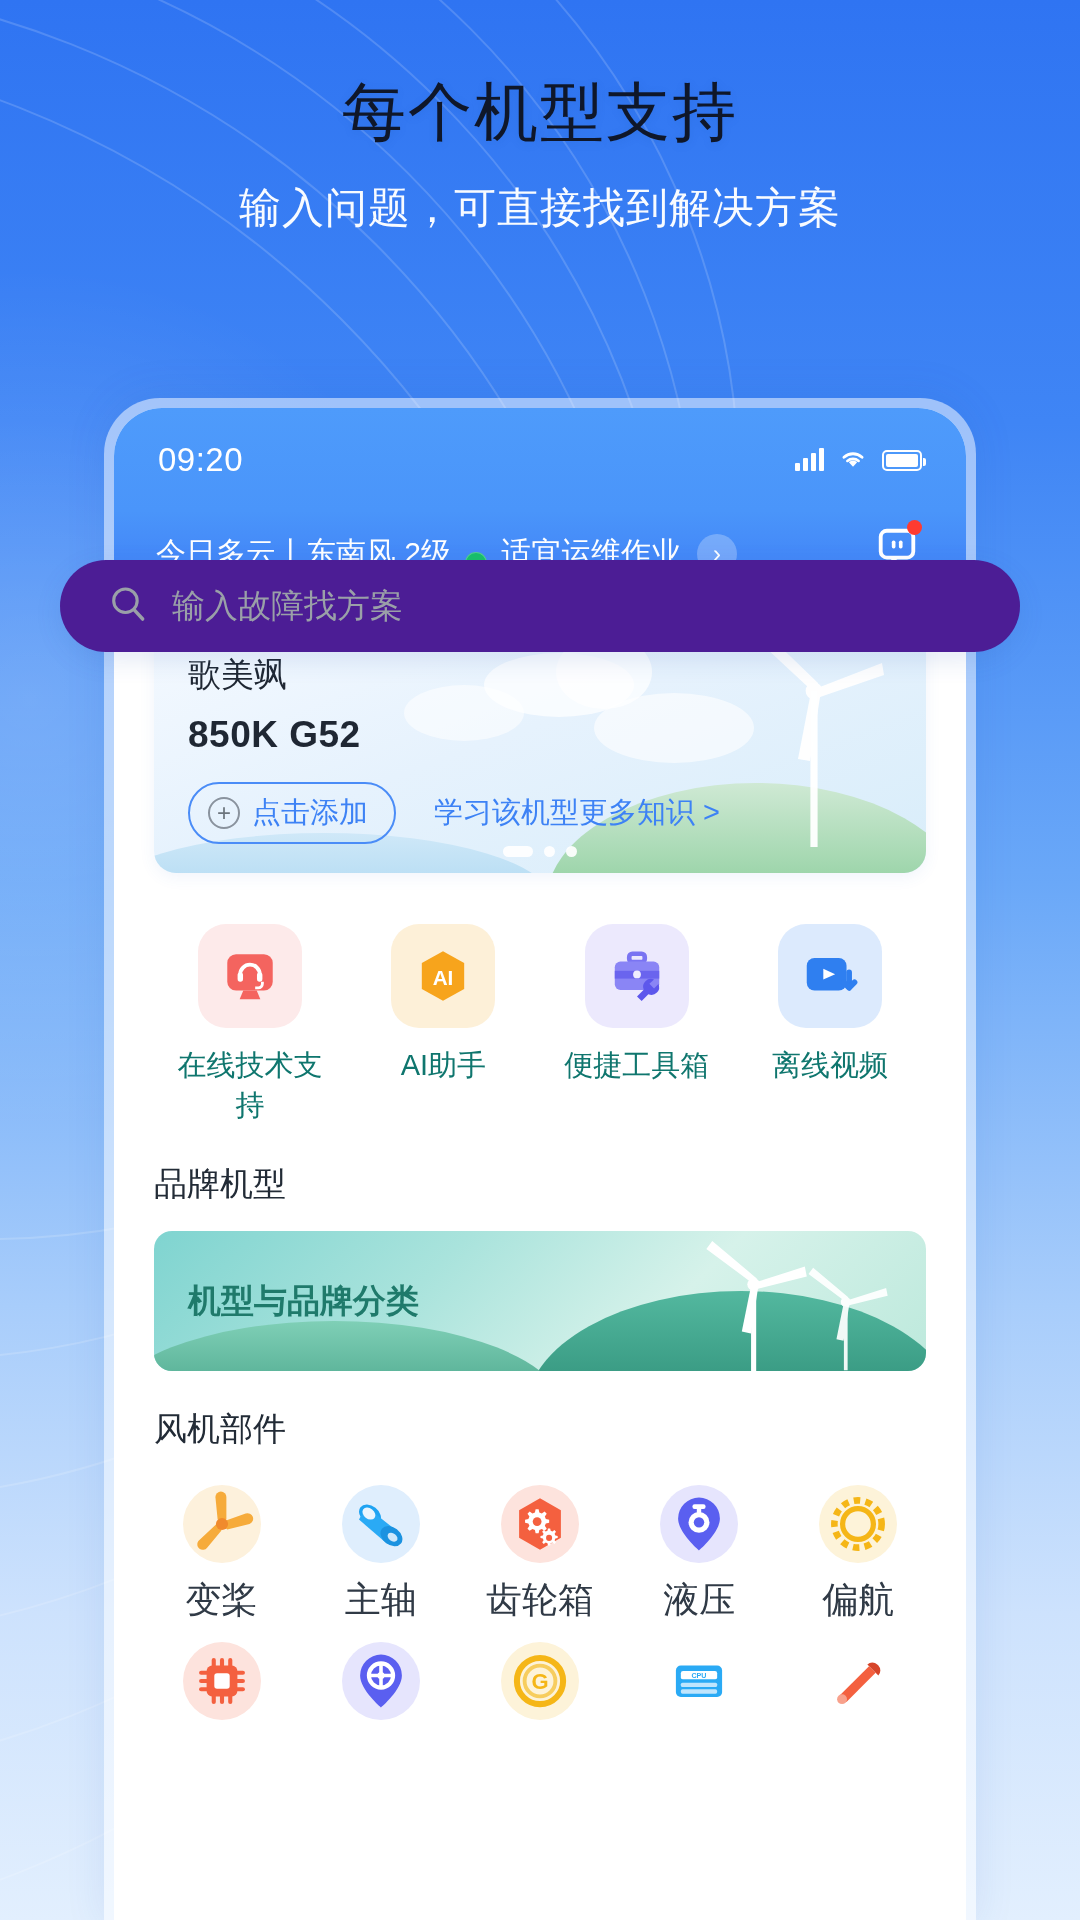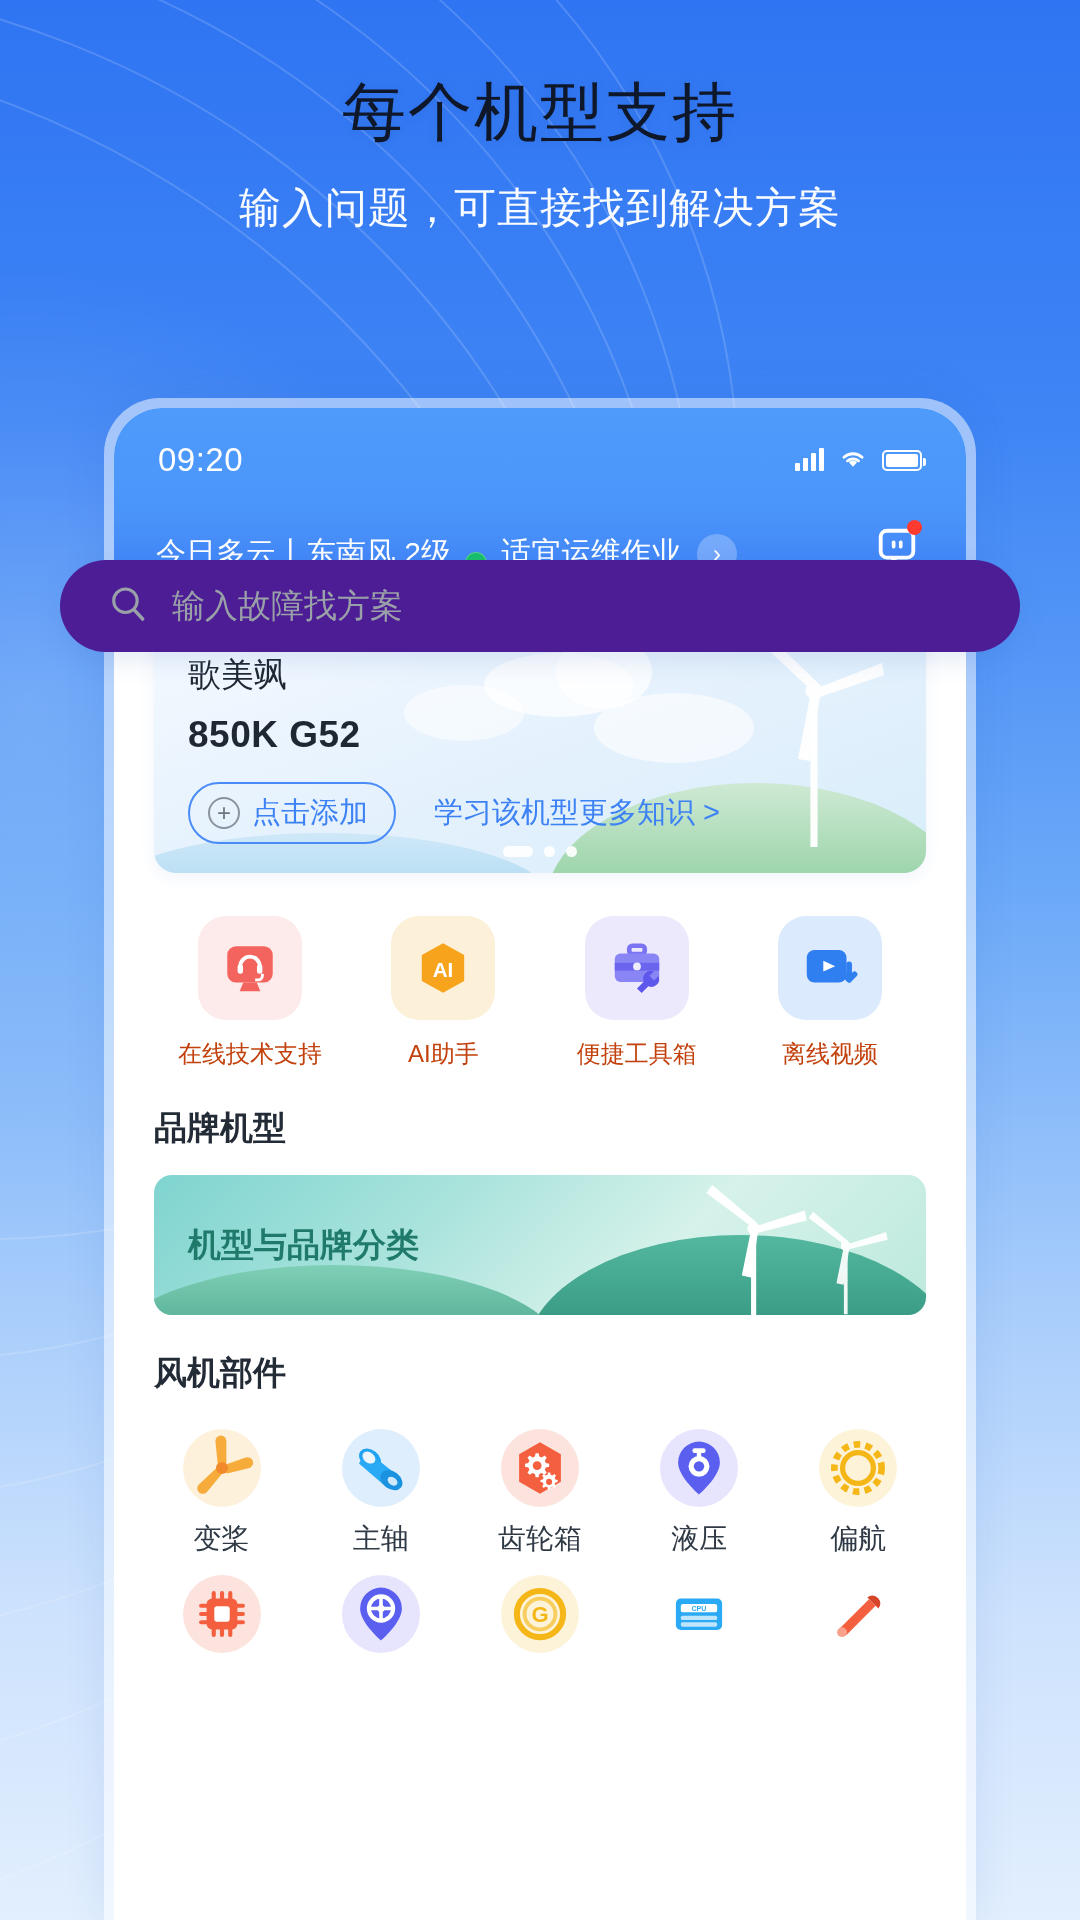--- a/index.html
+++ b/index.html
@@ -193,27 +193,27 @@
   .dots .d.active { width: 30px; border-radius: 6px; }
 
   
   .quick {
     display: flex; justify-content: space-between;
     padding: 34px 56px 0 56px;
   }
   .qa { width: 160px; text-align: center; }
   .qa-ico {
     width: 104px; height: 104px; border-radius: 28px;
-    margin: 9px auto;
+    margin: 17px auto;
     display: flex; align-items: center; justify-content: center;
   }
-  .qa-label { margin-top: 18px; font-size: 24px; color: #c2410c; }
+  .qa-label { margin-top: 18px; font-size: 29px; color: #0f766e; }
 
   .section-title {
-    font-size: 33px; font-weight: bold; color: #222b36;
+    font-size: 33px; font-weight: normal; color: #222b36;
     padding: 36px 40px 0 40px;
   }
 
   
   .banner {
     margin: 24px 40px 0 40px;
     height: 140px;
     border-radius: 18px;
     background: linear-gradient(135deg, #7fd4d0 0%, #a9e3dc 35%, #d6f2ea 65%, #bde9dc 100%);
     position: relative; overflow: hidden;
@@ -236,21 +236,21 @@
   .part { width: 20%; text-align: center; margin-bottom: 10px; }
   .part-ico {
     width: 92px; height: 92px; margin: 0 auto;
     display: flex; align-items: center; justify-content: center;
     position: relative;
   }
   .part-halo {
     position: absolute; width: 78px; height: 78px; border-radius: 50%;
     left: 50%; top: 50%; transform: translate(-50%,-50%);
   }
-  .part-label { margin-top: 6px; font-size: 28px; color: #303a46; }
+  .part-label { margin-top: 6px; font-size: 36px; color: #303a46; }
 </style>
 </head>
 <body>
 
 <div class="bg">
   <div class="bg-glow"></div>
   <div class="bg-arc" style="left:-760px; top:-260px; width:1500px; height:1500px;"></div>
   <div class="bg-arc" style="left:-860px; top:-200px; width:1560px; height:1560px;"></div>
   <div class="bg-arc" style="left:-960px; top:-140px; width:1640px; height:1640px;"></div>
   <div class="bg-arc" style="left:-1060px; top:-80px; width:1720px; height:1720px;"></div>

